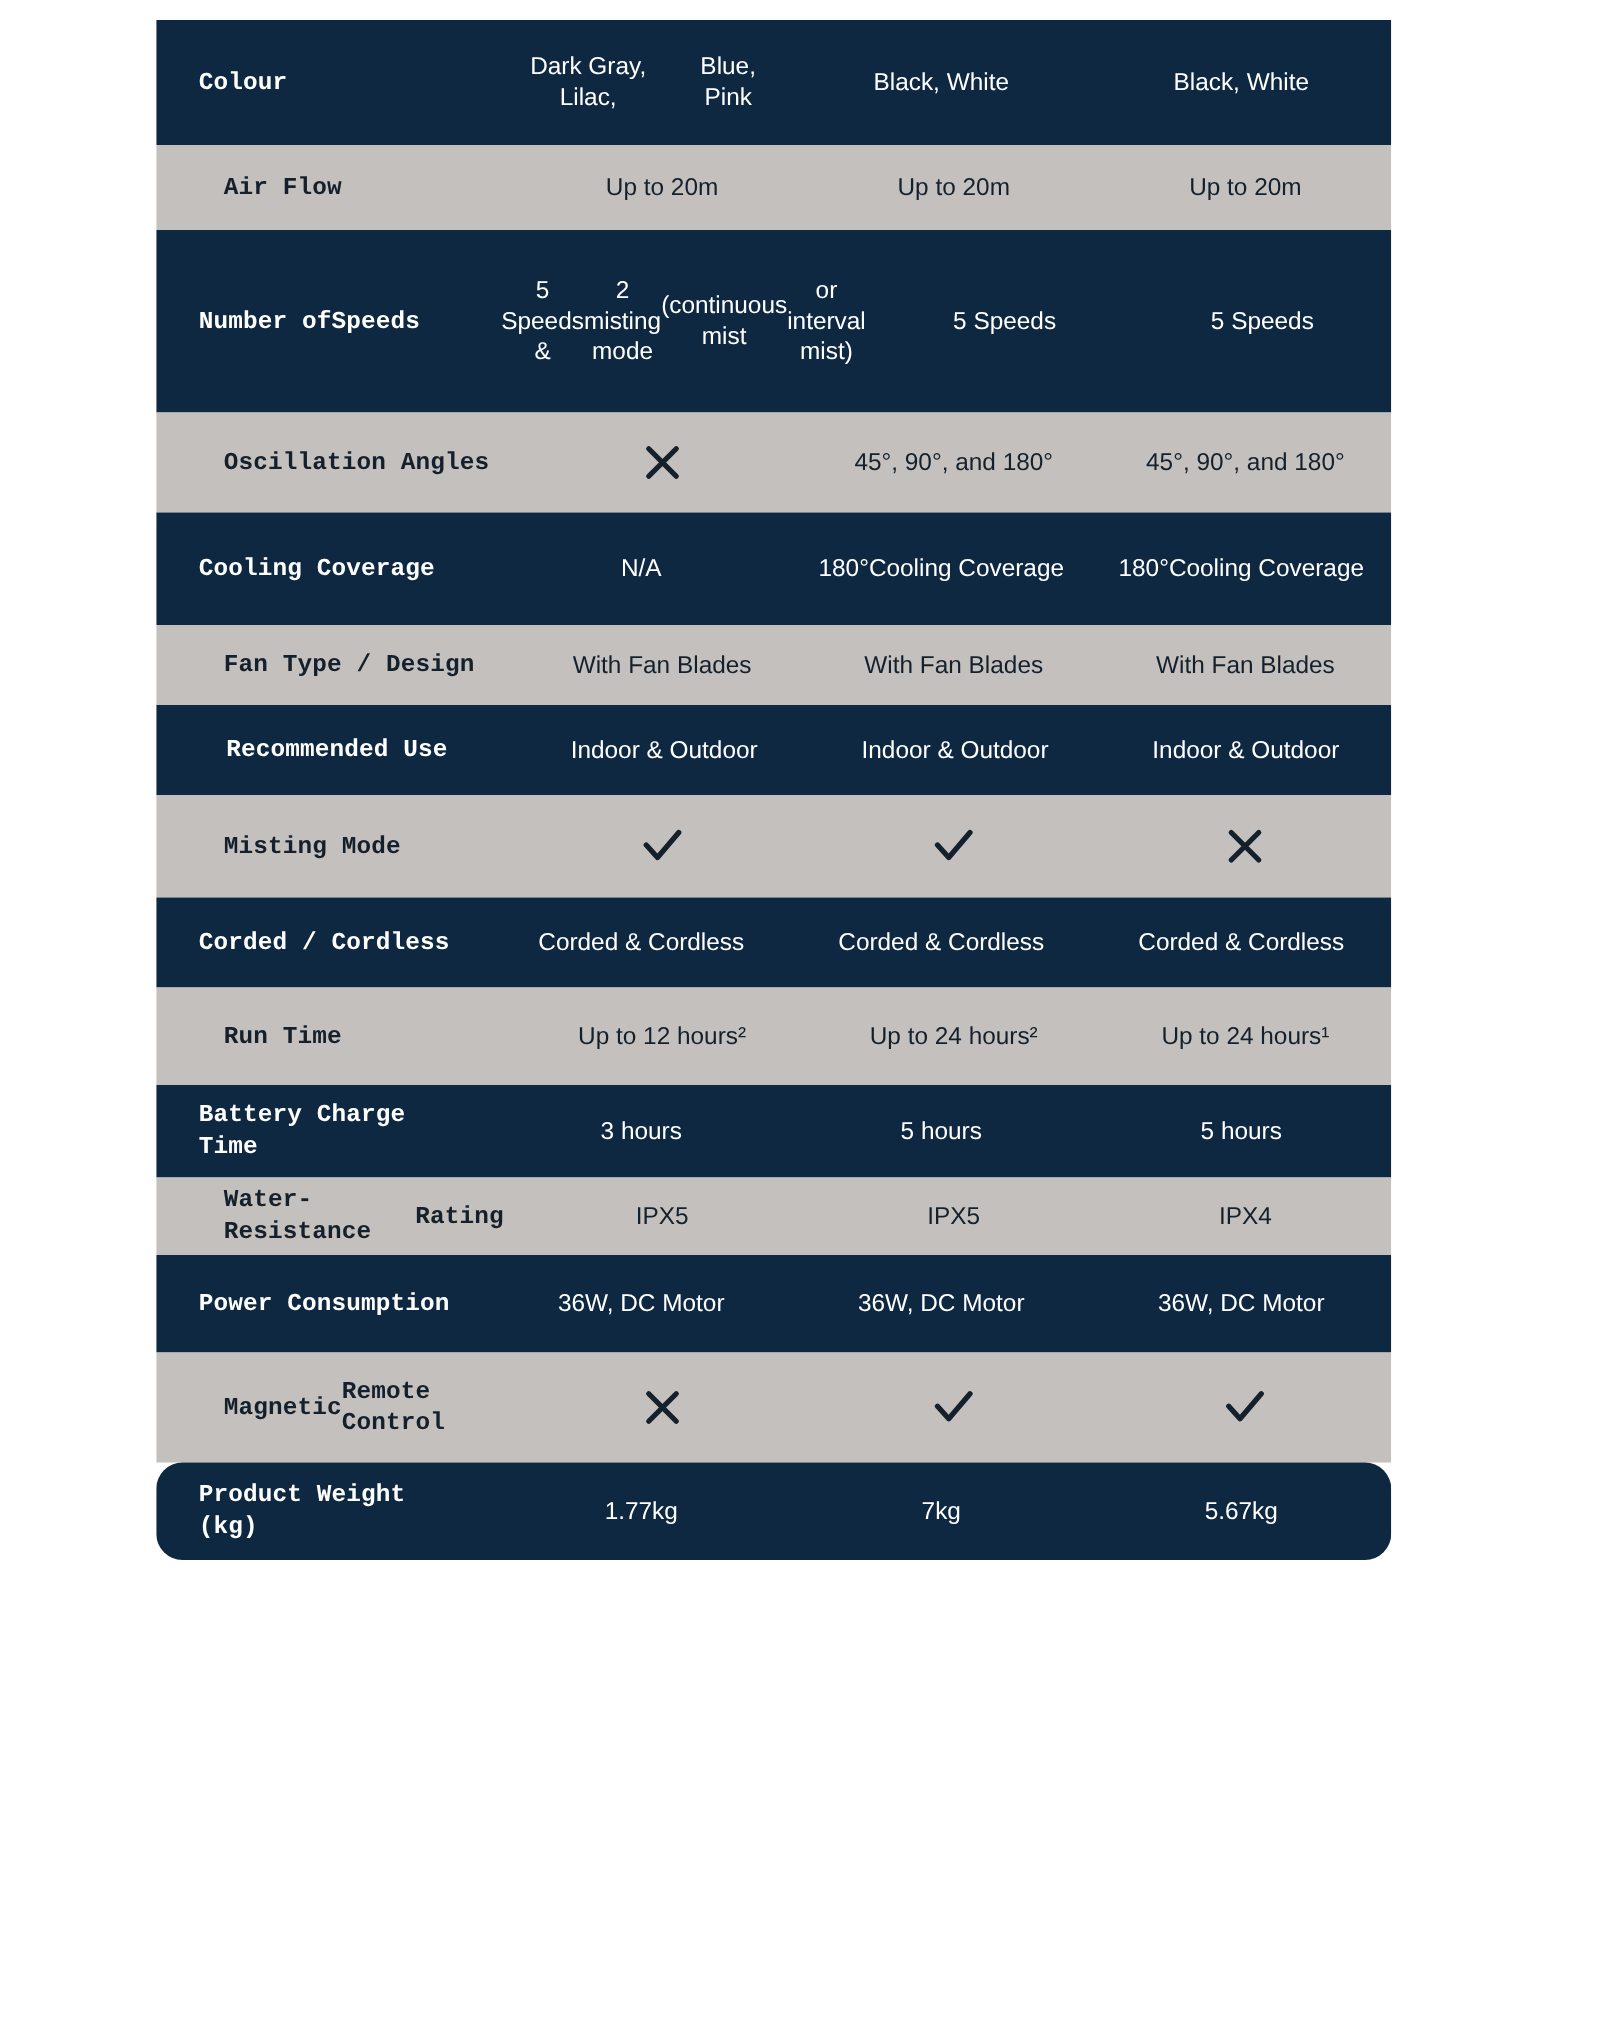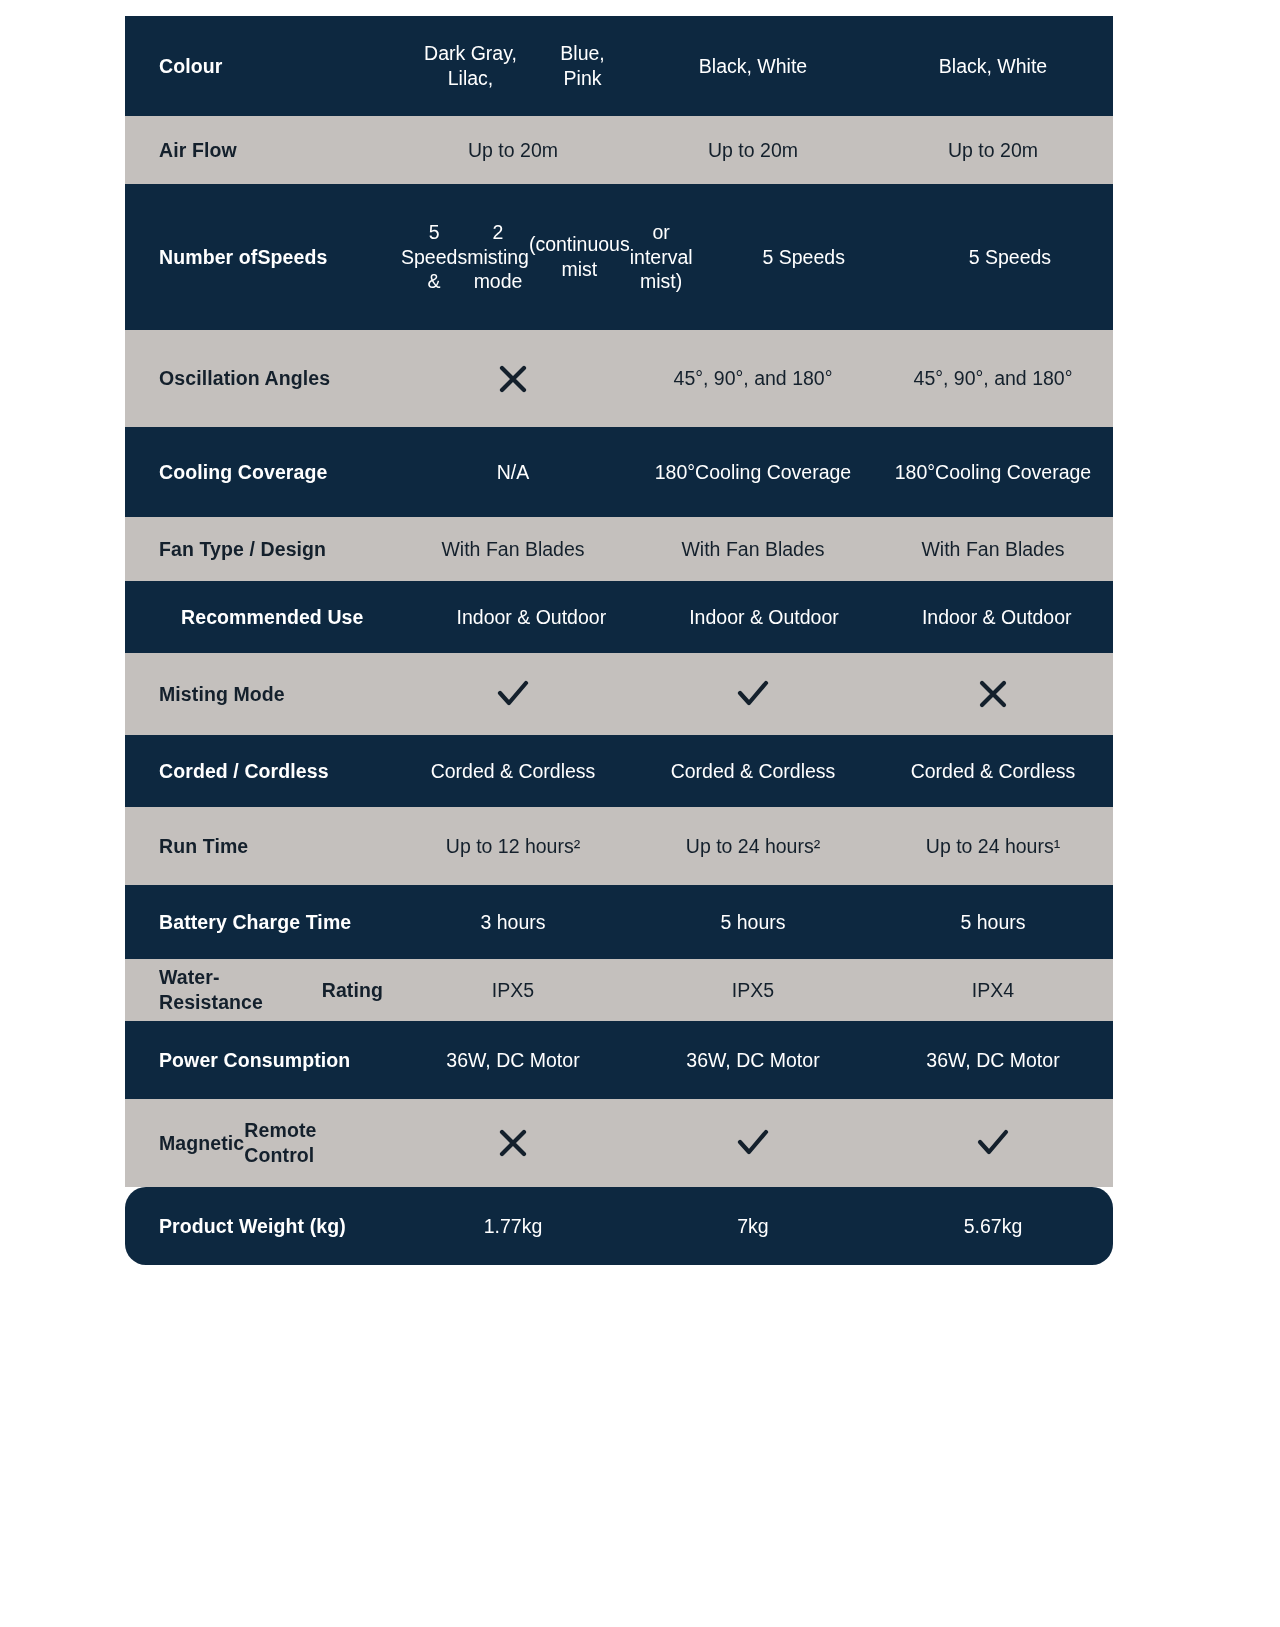--- a/index.html
+++ b/index.html
@@ -38,20 +38,21 @@
     width: 100%;
     box-sizing: border-box;
   }
   .row.dark {
     background: #0d2840;
     color: #ffffff;
   }
   .row.light {
     background: #c4c0bd;
     color: #14202c;
+    padding-left: 20px;
   }
 
   .cell {
     box-sizing: border-box;
     display: flex;
     align-items: center;
     justify-content: center;
     text-align: center;
     padding: 6px 8px;
     line-height: 1.28;
@@ -59,32 +60,33 @@
 
   .cell-label {
     flex: 0 0 268px;
     justify-content: flex-start;
     text-align: left;
     padding-left: 34px;
     padding-right: 10px;
     font-weight: bold;
     font-size: 19.5px;
     letter-spacing: 0.1px;
+    font-family: Liberation Mono, monospace;
   }
   .cell-val {
     flex: 1 1 0;
     font-size: 19.5px;
     font-weight: 400;
   }
 
   
   .h-colour   { height: 100px; }
   .h-airflow  { height: 68px; }
   .h-speeds   { height: 146px; }
-  .h-osc      { height: 97px; justify-content: flex-end; }
+  .h-osc      { height: 80px; }
   .h-cool     { height: 90px; }
   .h-fantype  { height: 64px; }
   .h-recuse   { height: 72px; padding-left: 22px; }
   .h-mist     { height: 82px; }
   .h-cord     { height: 72px; }
   .h-runtime  { height: 78px; }
   .h-charge   { height: 74px; }
   .h-water    { height: 62px; }
   .h-power    { height: 78px; }
   .h-magnet   { height: 88px; }

